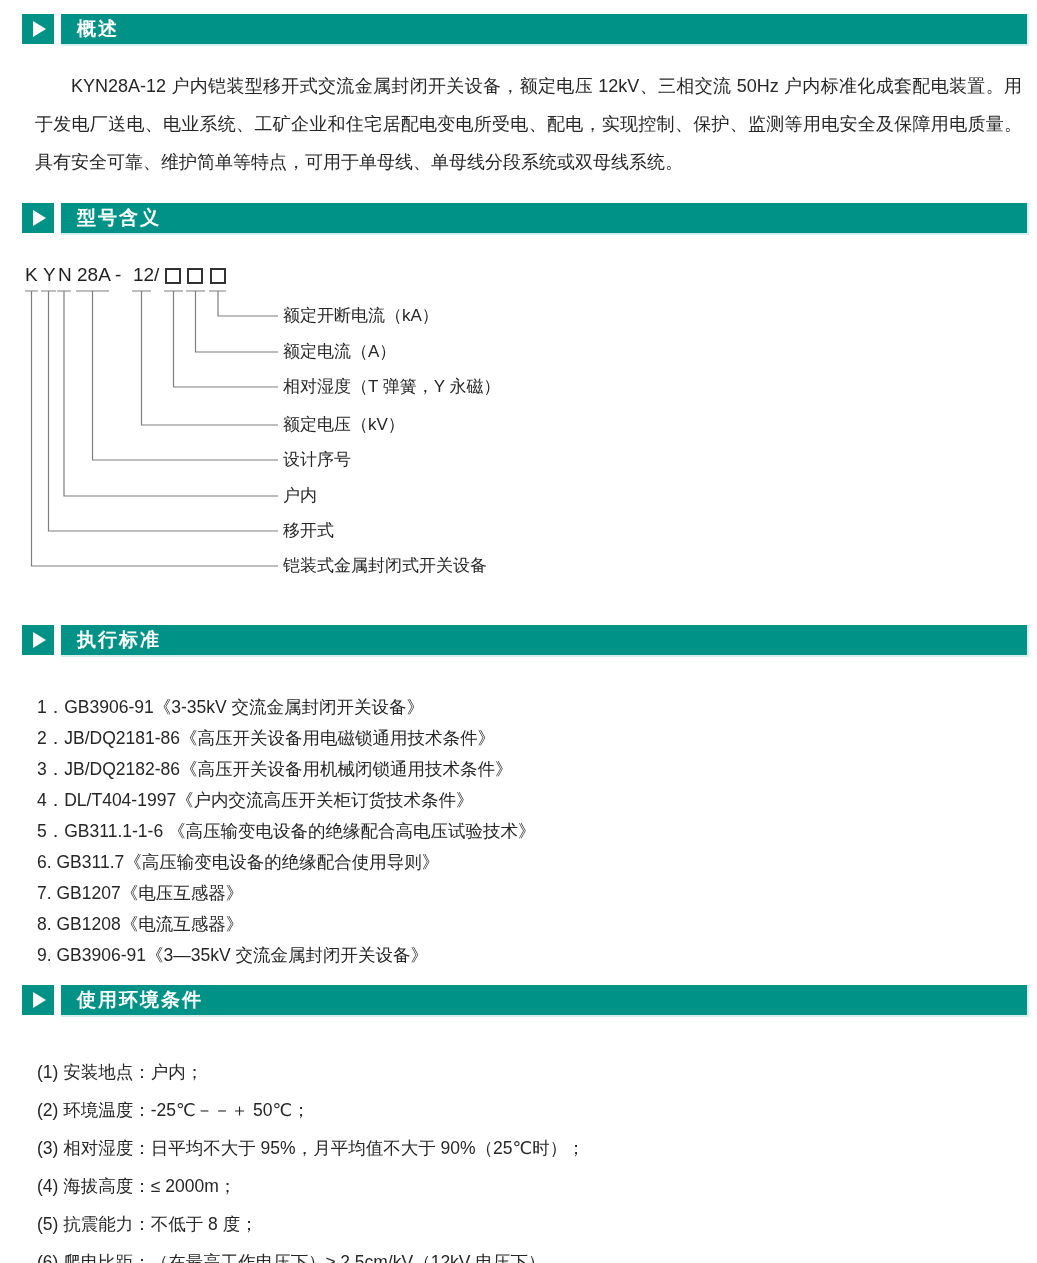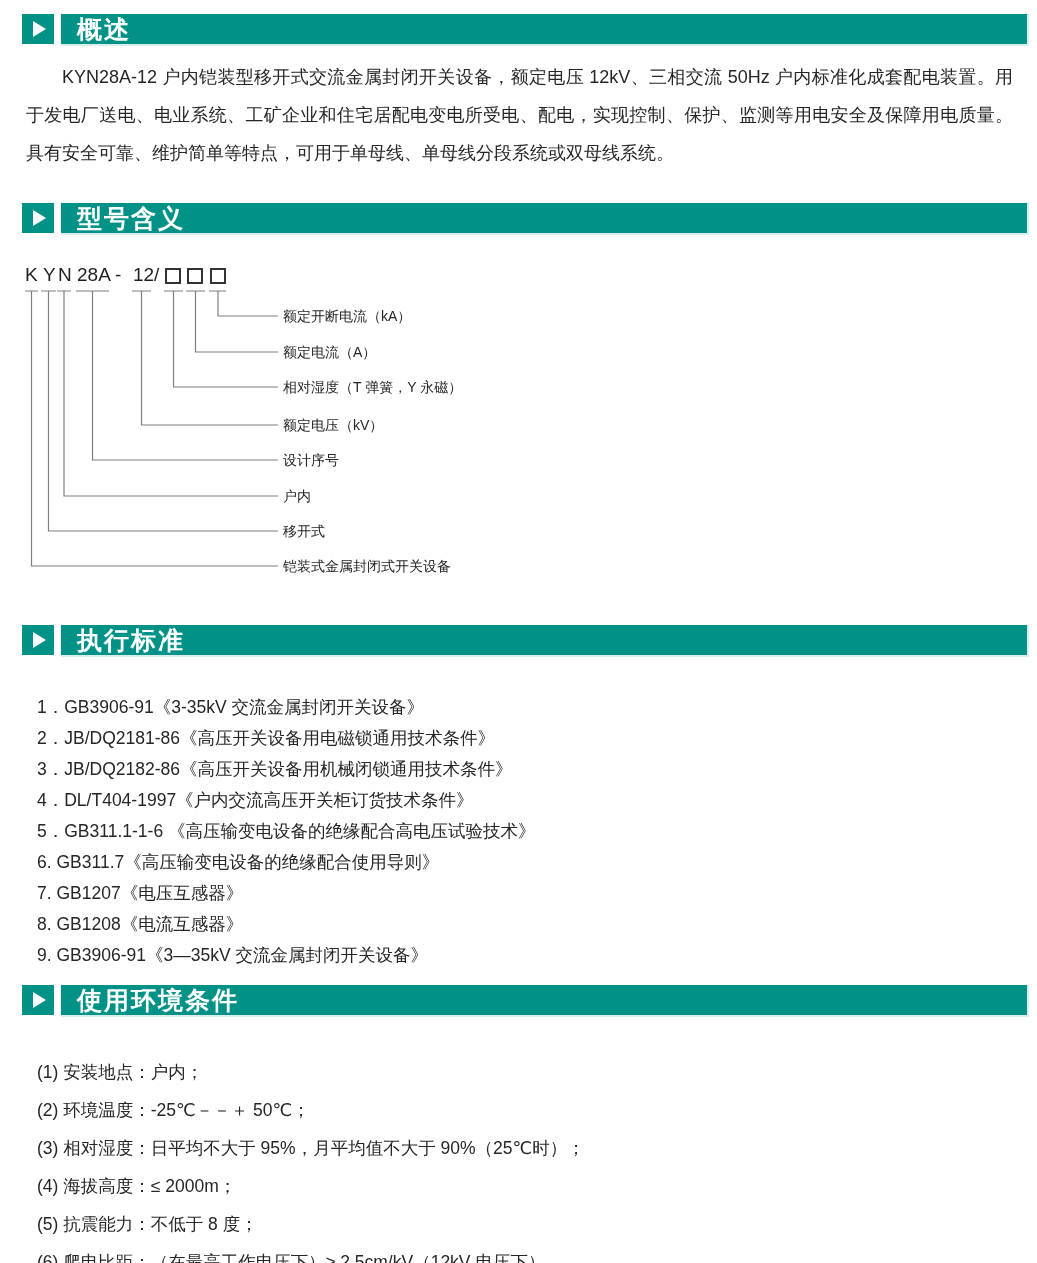--- a/index.html
+++ b/index.html
@@ -7,32 +7,32 @@
     position:relative;width:1037px;height:1263px;background:#ffffff;overflow:hidden;
     font-family:"Liberation Sans","DejaVu Sans",sans-serif;color:var(--text,#262626);
   }
   
   .section-header{position:absolute;left:22px;width:1005px;height:30px;display:flex;}
   .arrow-box{flex:0 0 32px;width:32px;height:30px;background:var(--accent,#009286);
     display:flex;align-items:center;justify-content:center;}
   .tri{width:0;height:0;border-left:13px solid #fff;border-top:8px solid transparent;
     border-bottom:8px solid transparent;margin-left:3px;}
   .title-bar{flex:1;margin-left:7px;background:var(--accent,#009286);color:#fff;
-    font-size:25px;font-weight:bold;line-height:30px;padding-left:16px;letter-spacing:2px;
+    font-size:19px;font-weight:bold;line-height:30px;padding-left:16px;letter-spacing:2px;
     box-shadow:1px 1px 0 1px rgba(0,148,134,.16);}
   
-  .overview-text{position:absolute;left:25px;top:57px;width:987px;margin:1px;
+  .overview-text{position:absolute;left:25px;top:57px;width:987px;margin:10px;
     font-size:18px;line-height:38px;text-indent:2em;text-align:justify;}
   
   .diagram{position:absolute;left:25px;top:264px;width:640px;height:330px;}
   .code-part{position:absolute;top:0;font-size:19px;line-height:22px;color:#1f1f1f;}
   .code-box{position:absolute;top:4px;width:12px;height:12px;border:2px solid #333;background:#fff;}
   .diagram svg{position:absolute;left:0;top:0;}
   .diagram svg path{fill:none;stroke:var(--line,#7f7f7f);stroke-width:1.2;}
-  .diagram-label{position:absolute;left:258px;font-size:14px;line-height:24px;white-space:nowrap;}
+  .diagram-label{position:absolute;left:258px;font-size:17px;line-height:24px;white-space:nowrap;}
   
   .std-list,.env-list{position:absolute;left:25px;margin:12px;padding:0;list-style:none;}
   .std-list{top:679px;}
   .std-list li{height:31px;display:flex;align-items:center;font-size:17.5px;white-space:nowrap;}
   .env-list{top:1041px;}
   .env-list li{height:38px;display:flex;align-items:center;font-size:17.5px;white-space:nowrap;text-align:center;}
 </style>
 </head>
 <body>
 

